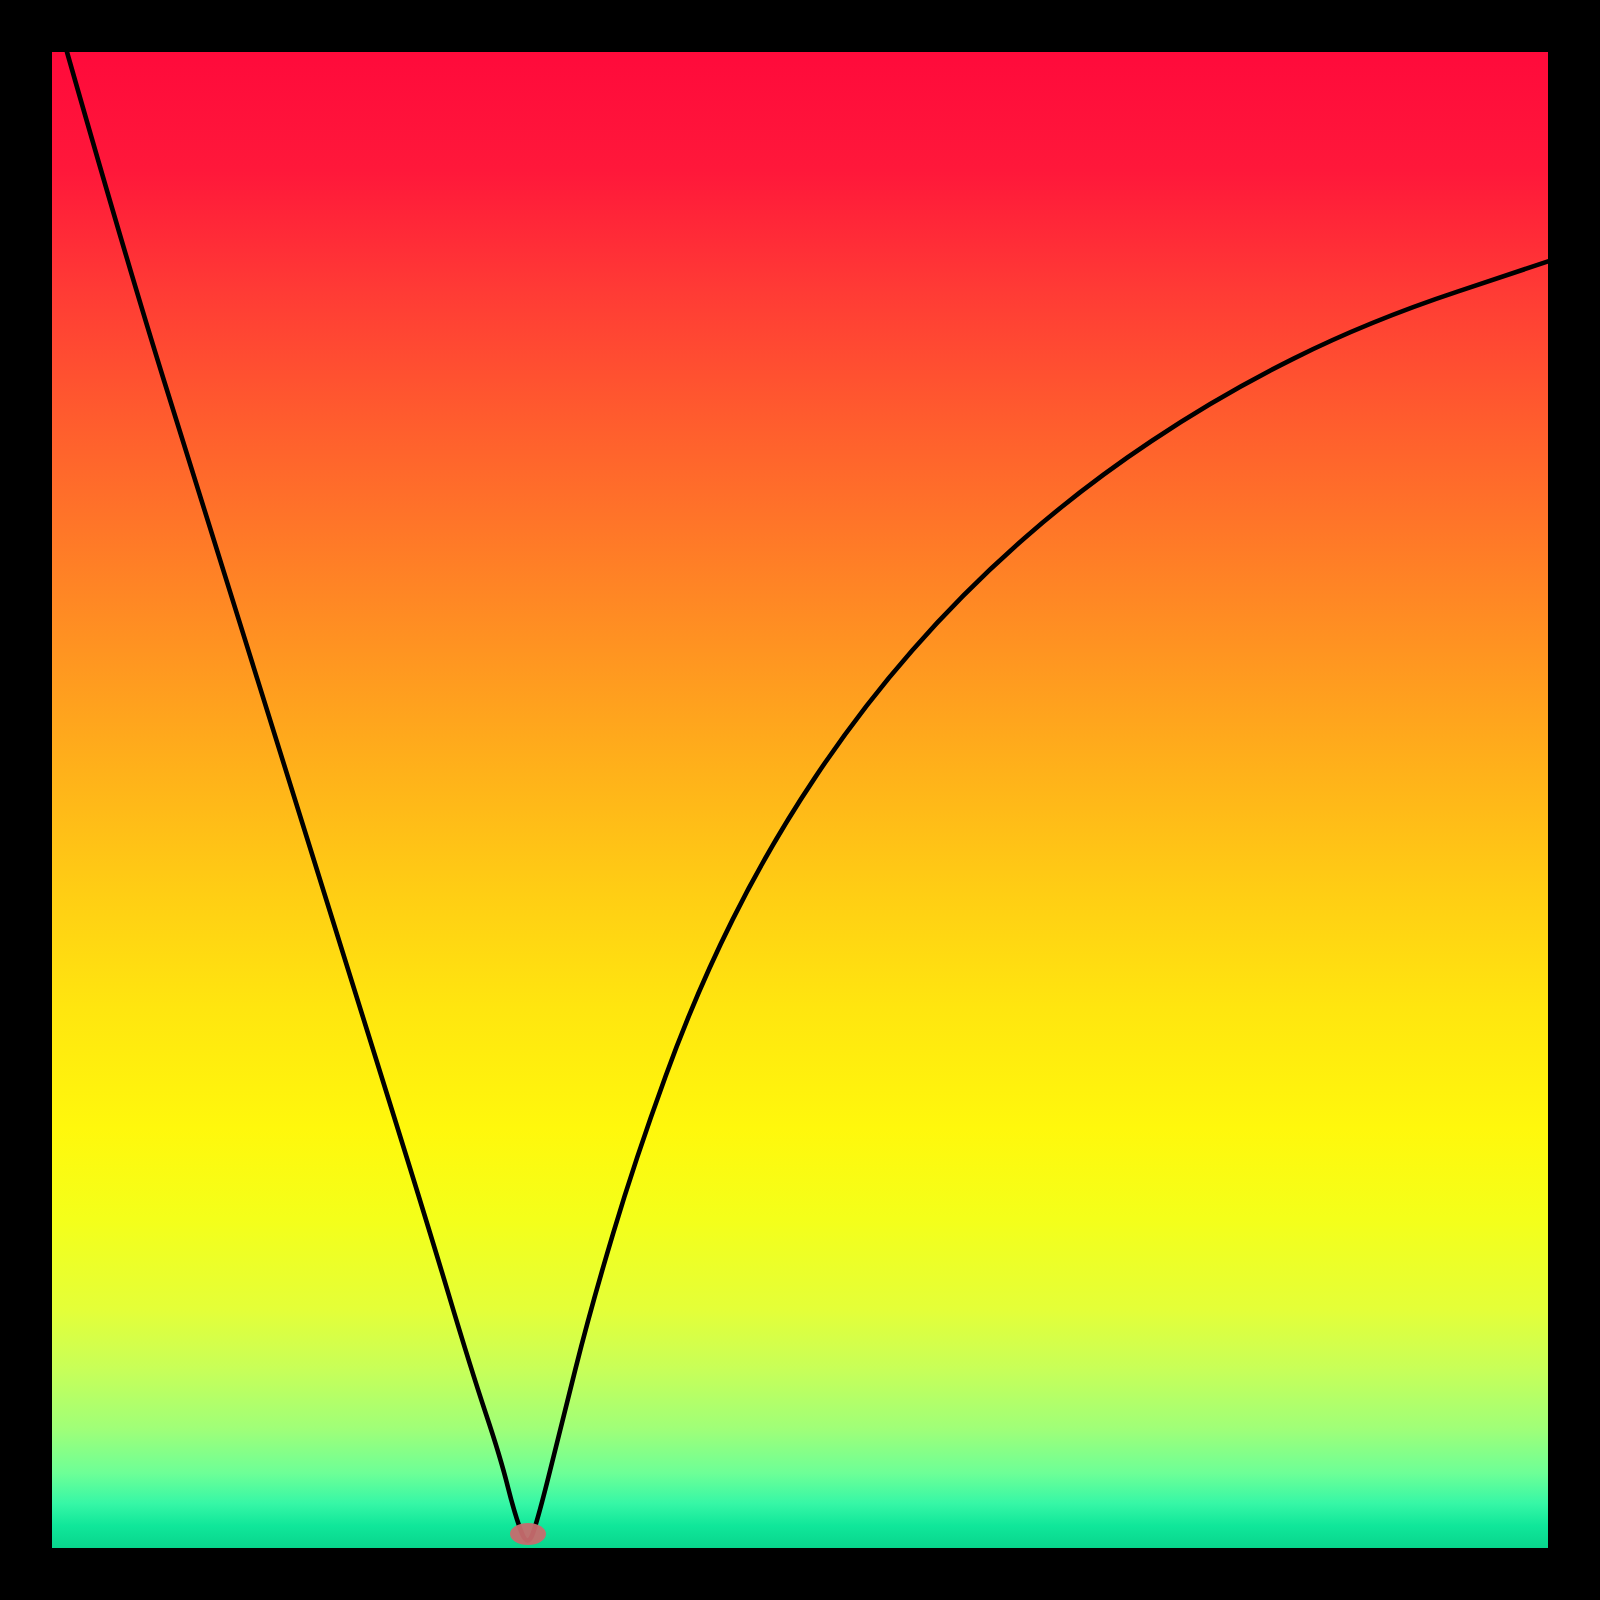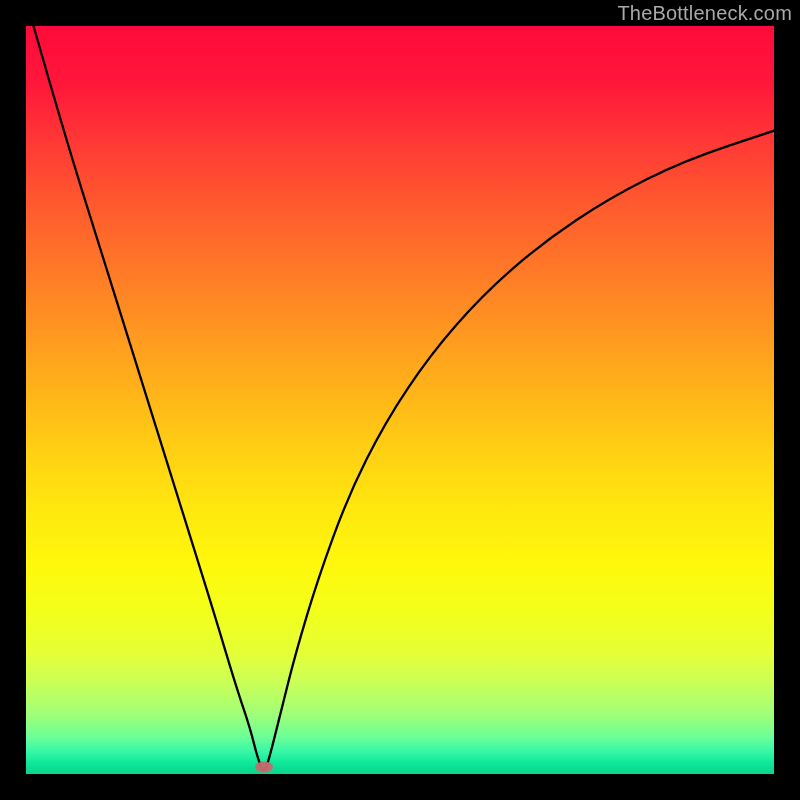--- a/index.html
+++ b/index.html
@@ -80,21 +80,20 @@
     font-weight: 500;
     letter-spacing: 0.2px;
     user-select: none;
   }
 </style>
 </head>
 <body>
 
 <div class="frame">
 
-  <div class="watermark">TheBottleneck.com</div>
 
   <div class="plot">
     <div class="gradient"></div>
 
     <svg class="curve" viewBox="0 0 748 748" preserveAspectRatio="none">
       <path d="M7.5 0.0 Q37.4 104.7 56.1 164.6 Q74.8 224.4 93.5 284.2 Q112.2 344.1 130.9 403.9 Q149.6 463.8 168.3 523.6 Q187.0 583.4 198.2 620.8 Q209.4 658.2 216.9 680.7 Q224.4 703.1 228.1 718.1 Q231.9 733.0 234.9 740.5 Q237.9 748.0 240.5 740.5 Q243.1 733.0 248.7 710.6 Q254.3 688.2 261.8 658.2 Q269.3 628.3 280.5 590.9 Q291.7 553.5 306.7 512.4 Q321.6 471.2 340.3 433.8 Q359.0 396.4 381.5 362.8 Q403.9 329.1 430.1 299.2 Q456.3 269.3 486.2 243.1 Q516.1 216.9 549.8 194.5 Q583.4 172.0 620.8 153.3 Q658.2 134.6 703.1 119.7 T748.0 104.7"></path>
     </svg>
 
     <div class="marker" style="left: 31.8%; top: 99%;"></div>
   </div>

